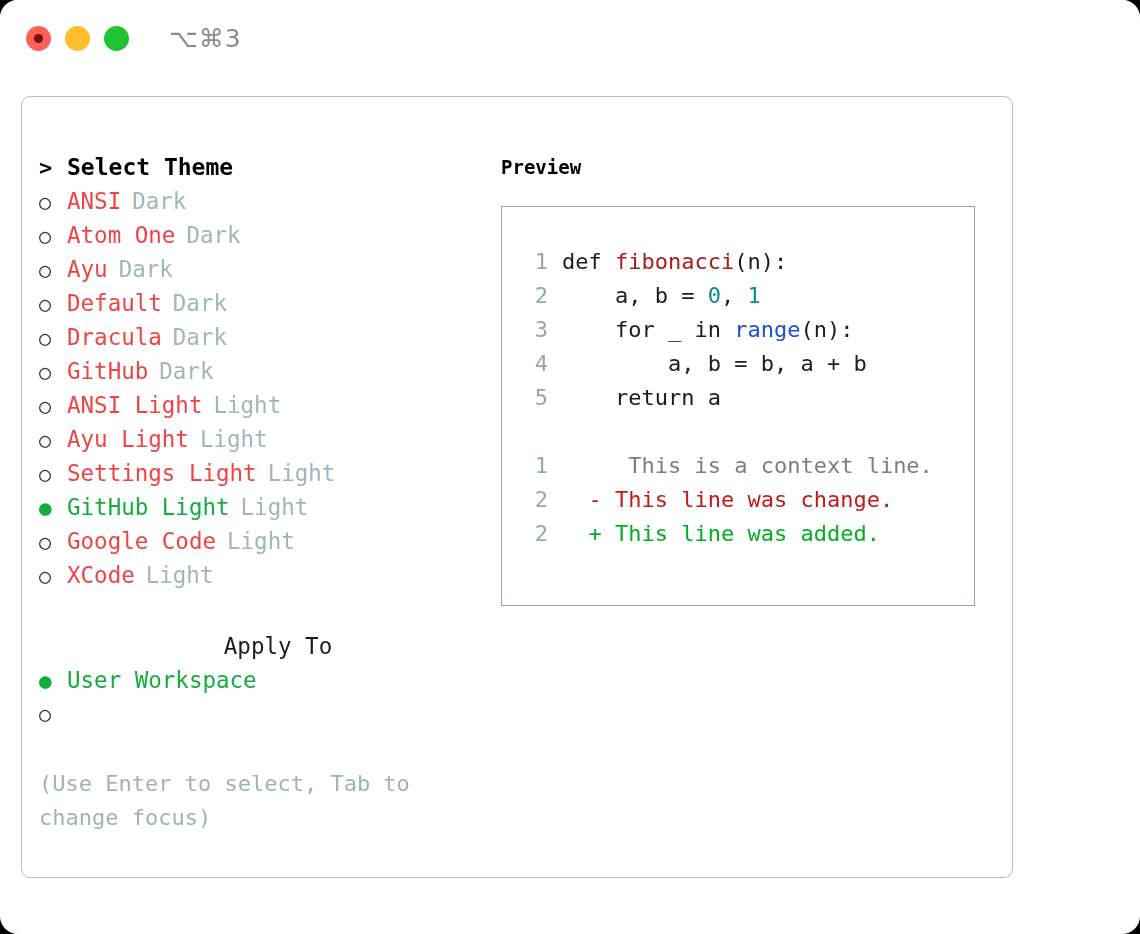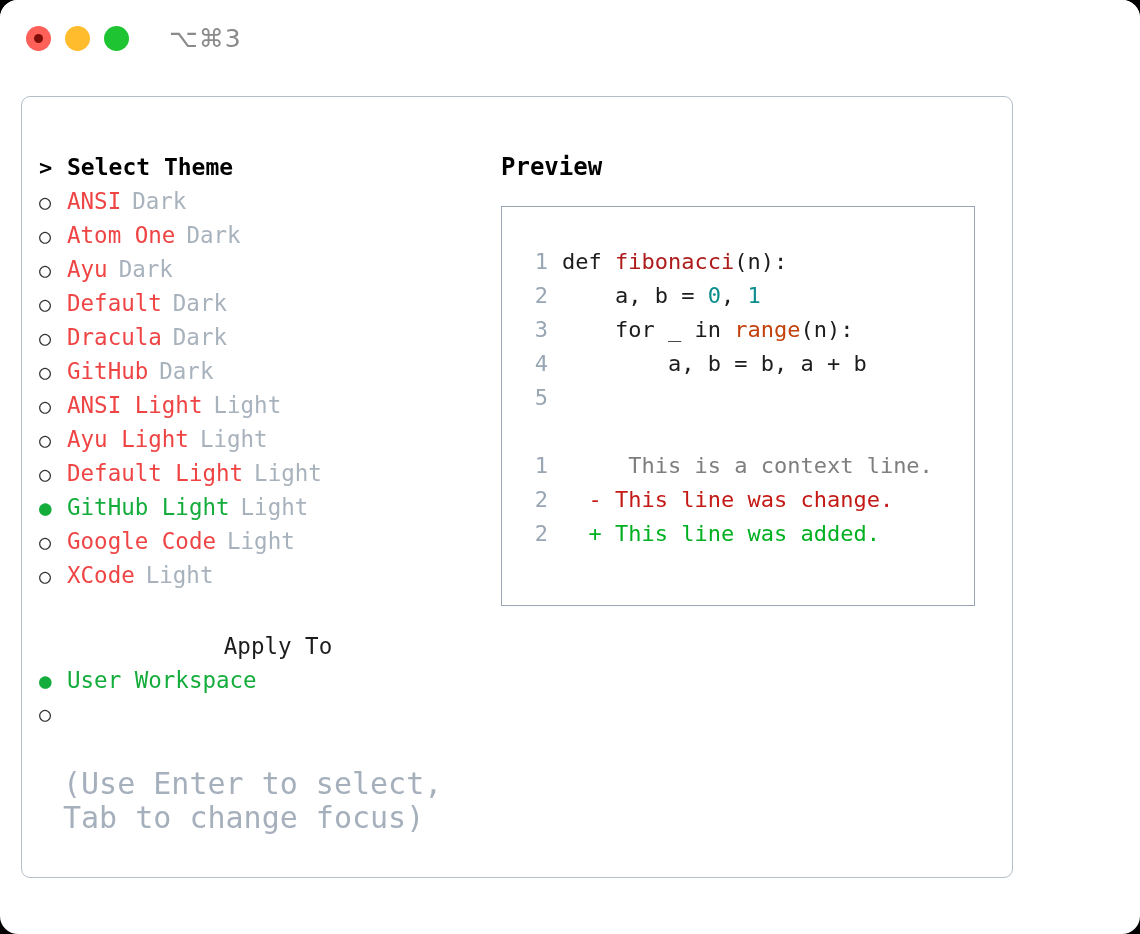--- a/index.html
+++ b/index.html
@@ -51,43 +51,42 @@
   .marker.dot{color:#14ad3c;font-size:21px;}
   .marker.blank{color:transparent;}
   .row.header{font-weight:bold;color:#000;font-size:23px;}
   .row.header .marker{font-weight:bold;color:#000;font-size:22px;}
   .label{color:#ef4444;}
   .label.sel{color:#14ad3c;}
   .badge{color:#a8b2bd;margin-left:11px;}
   .section-gap{height:35px;}
   .apply-head{margin-top:2px;justify-content:center;}
   .hint{
-    margin-top:36px;font-size:30px;line-height:34px;color:#a5b0bc;
+    margin-top:36px;font-size:22px;line-height:34px;color:#a5b0bc;
     width:400px;
-    margin-left:24px;
   }
   
   .right{position:absolute;left:479px;top:53px;width:495px;}
-  .preview-title{font-size:24px;font-weight:bold;color:#000;line-height:34px;}
+  .preview-title{font-size:19px;font-weight:bold;color:#000;line-height:34px;}
   .code-box{
     margin-top:22px;width:474px;height:400px;
     border:1.8px solid #99a5b4;background:#fff;box-sizing:border-box;
     padding:38px 0 0 0;overflow:hidden;
   }
   .cline{
     display:flex;font-size:22px;line-height:34px;white-space:pre;
     padding-left:22px;
   }
   .gutter{
     flex:0 0 24px;text-align:right;color:#98a5b3;margin-right:14px;
   }
   .ctext{color:#1c1c1c;}
   .blankline{height:34px;}
   .tok-fn{color:#ae1b1b;}
-  .tok-call{color:#c2410c;}
+  .tok-call{color:#1d4ed8;}
   .tok-num{color:#0c8d8d;}
   .d-ctx{color:#7e7e7e;}
   .d-del{color:#c41a16;}
   .d-add{color:#00b020;text-align:center;}
 </style>
 </head>
 <body>
 
 <div class="window">
 
@@ -145,21 +144,21 @@
             <span class="label">ANSI Light</span>
             <span class="badge">Light</span>
           </div>
           <div class="row">
             <span class="marker">○</span>
             <span class="label">Ayu Light</span>
             <span class="badge">Light</span>
           </div>
           <div class="row">
             <span class="marker">○</span>
-            <span class="label">Default Light</span>
+            <span class="label">Settings Light</span>
             <span class="badge">Light</span>
           </div>
           <div class="row">
             <span class="marker dot">●</span>
             <span class="label sel">GitHub Light</span>
             <span class="badge">Light</span>
           </div>
           <div class="row">
             <span class="marker">○</span>
             <span class="label">Google Code</span>
@@ -194,21 +193,21 @@
 
     <div class="right">
       <div class="preview-title">Preview</div>
 
       <div class="code-box">
         <div id="code-lines">
             <div class="cline"><span class="gutter">1</span><span><span class="ctext">def </span><span class="tok-fn">fibonacci</span><span class="ctext">(n):</span></span></div>
             <div class="cline"><span class="gutter">2</span><span><span class="ctext">    a, b = </span><span class="tok-num">0</span><span class="ctext">, </span><span class="tok-num">1</span></span></div>
             <div class="cline"><span class="gutter">3</span><span><span class="ctext">    for _ in </span><span class="tok-call">range</span><span class="ctext">(n):</span></span></div>
             <div class="cline"><span class="gutter">4</span><span><span class="ctext">        a, b = b, a + b</span></span></div>
-            <div class="cline"><span class="gutter">5</span></div>
+            <div class="cline"><span class="gutter">5</span><span><span class="ctext">    return a</span></span></div>
           </div>
         <div class="blankline"></div>
         <div id="diff-lines">
             <div class="cline"><span class="gutter">1</span><span class="d-ctx">     This is a context line.</span></div>
             <div class="cline"><span class="gutter">2</span><span class="d-del">  - This line was change.</span></div>
             <div class="cline"><span class="gutter">2</span><span class="d-add">  + This line was added.</span></div>
           </div>
       </div>
     </div>
 

